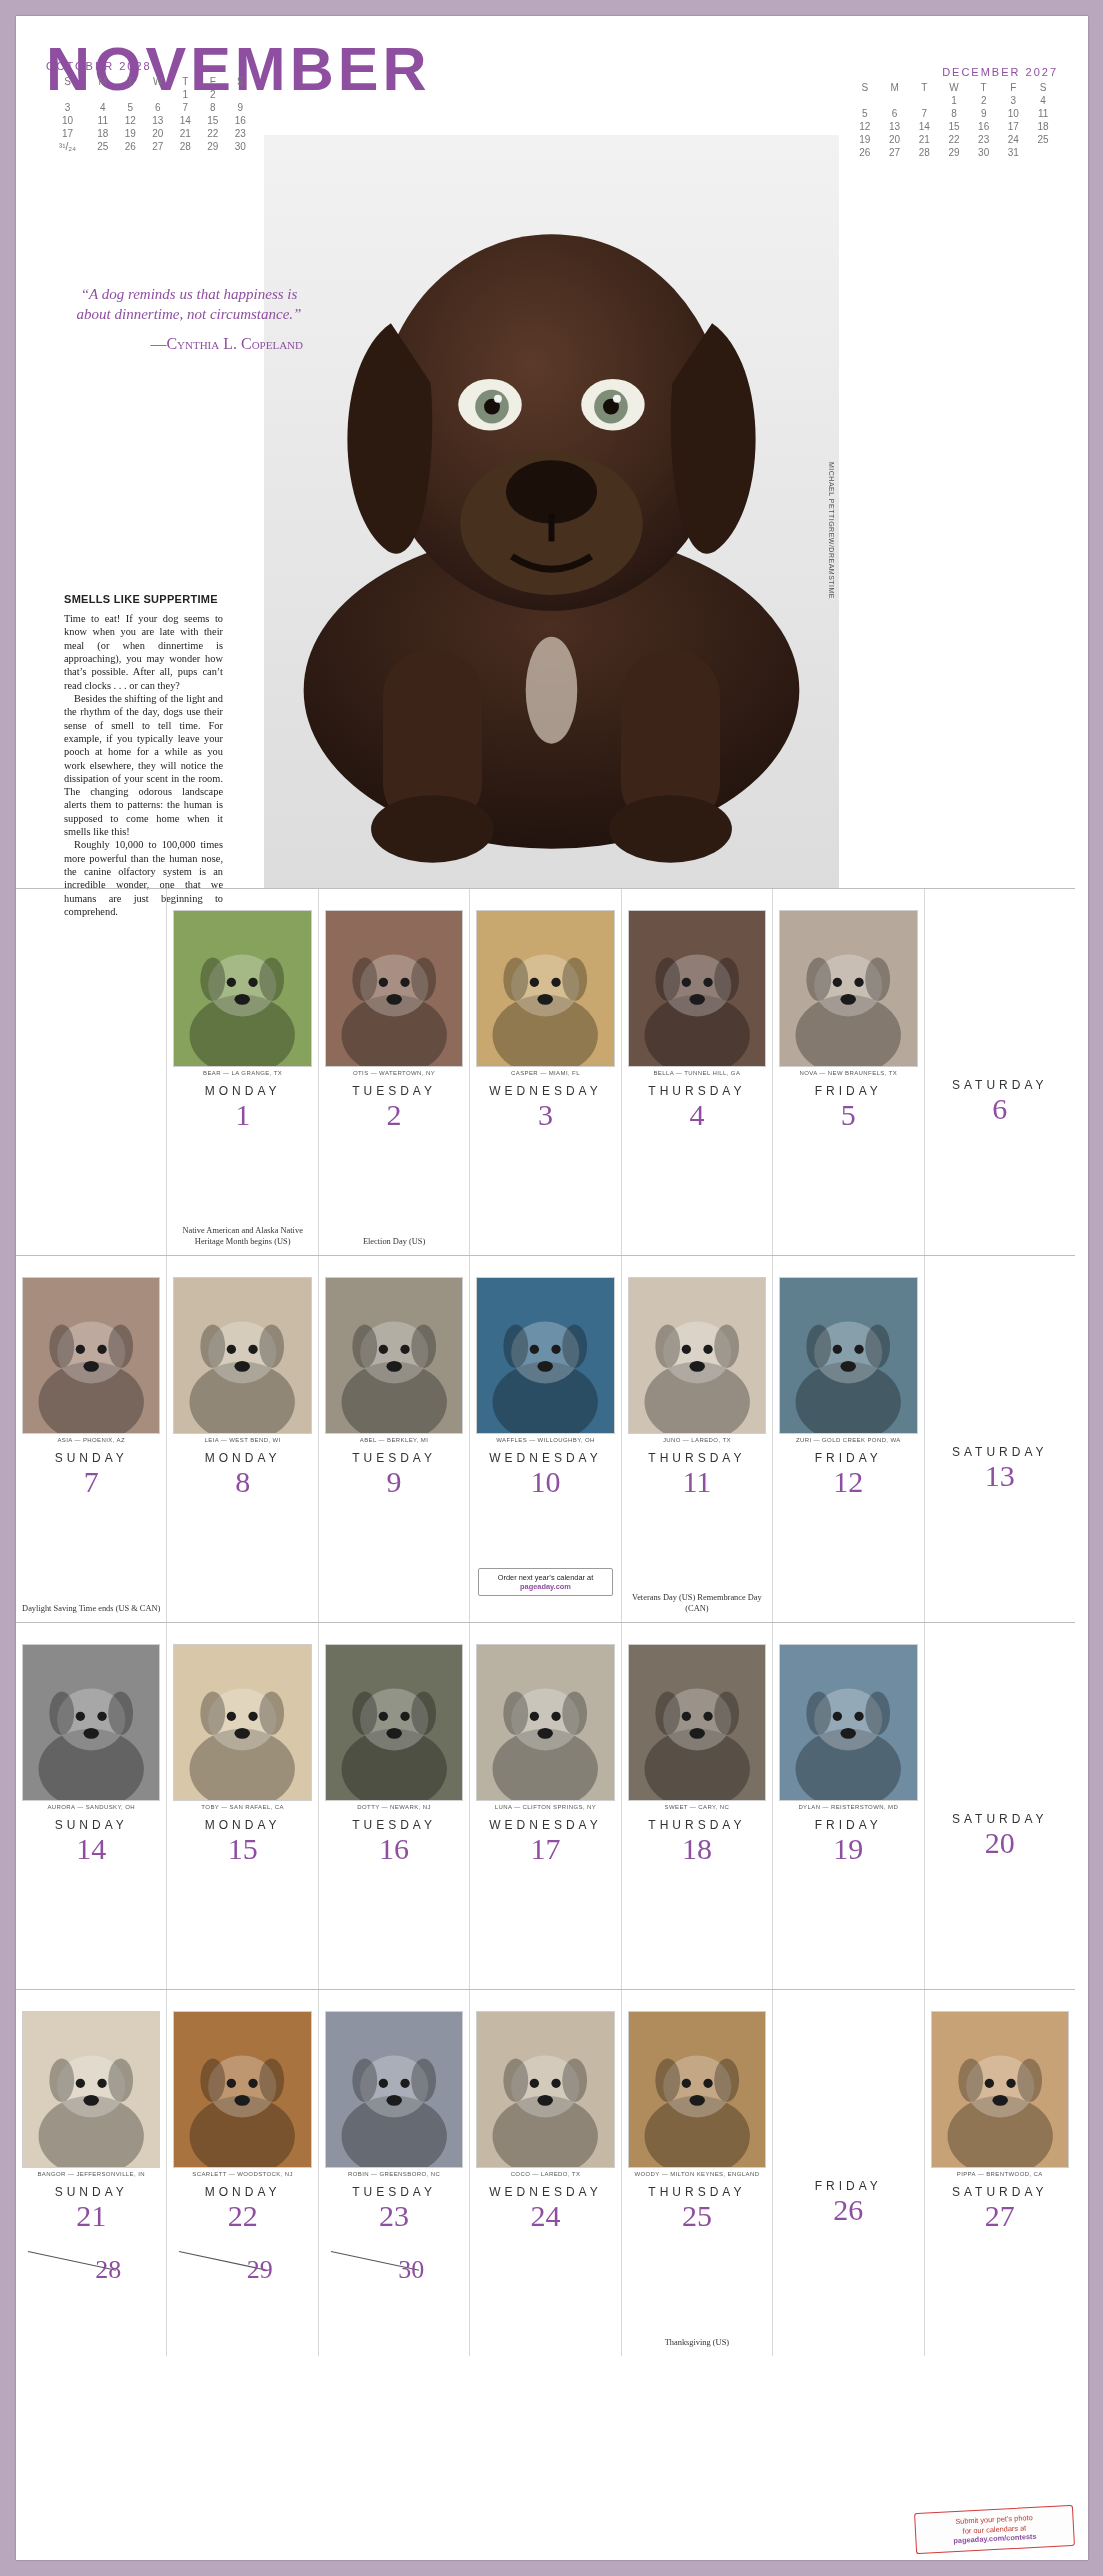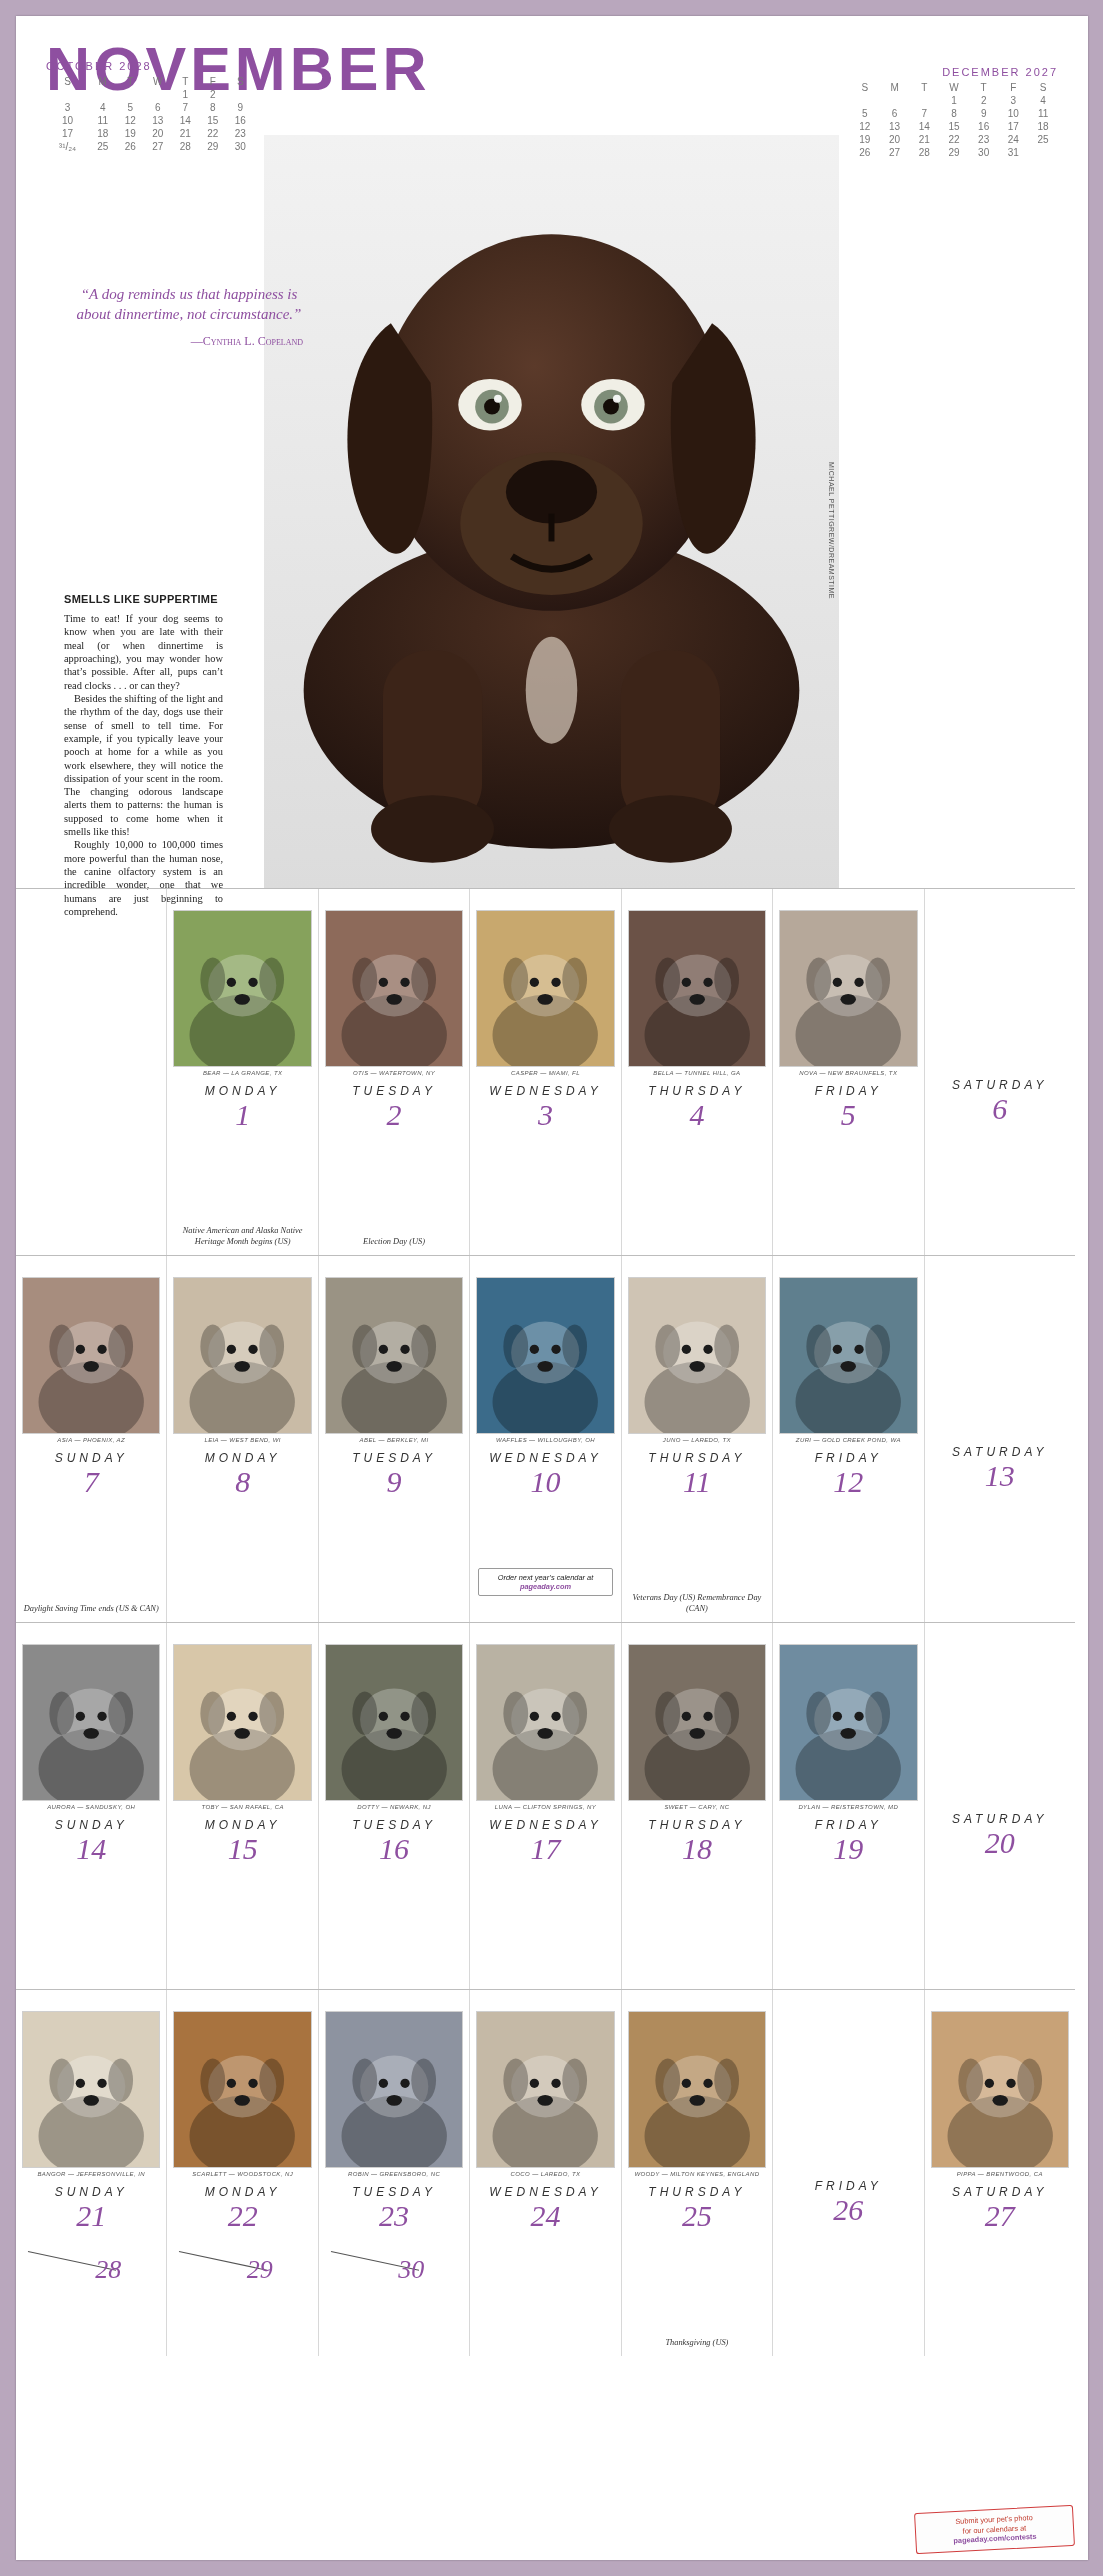--- a/index.html
+++ b/index.html
@@ -52,36 +52,36 @@
     font-size:7px;color:#555;letter-spacing:0.5px;
   }
   .quote{
     position:absolute;left:59px;top:149px;width:228px;
     font-family:"Liberation Serif", serif;
     font-style:italic;font-size:15px;line-height:1.35;color:#8e4fa0;
     text-align:center;
   }
   .quote .attrib{
     display:block;margin-top:8px;font-style:normal;
-    font-variant:small-caps;font-size:12px;text-align:right;
+    font-variant:small-caps;font-size:16px;text-align:right;
   }
   .article{
     position:absolute;left:48px;top:416px;width:159px;
     font-family:"Liberation Serif", serif;
     font-size:10.4px;line-height:1.28;color:#222;text-align:justify;margin-top:41px;
   }
   .article h3{
     font-family:"Liberation Sans", sans-serif;
     font-size:11px;margin:0 0 6px 0;letter-spacing:0.3px;text-transform:uppercase;
   }
   .article p{margin:0;text-indent:10px;}
   .article p.first{text-indent:0;}
 
   
-  .weeks{position:absolute;left:0;right:13px;top:872px;font-style:italic;}
+  .weeks{position:absolute;left:0;right:13px;top:872px;}
   .week{
     position:relative;
     border-top:1px solid #bdbdbd;
   }
   .week .cells{display:flex;}
   .cell{
     flex:1 1 0;
     border-right:1px solid #d8d8d8;
     position:relative;
     min-width:0;

